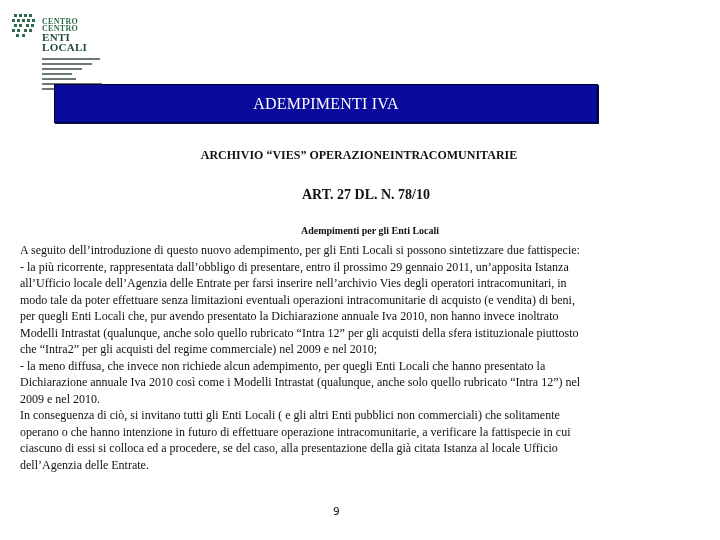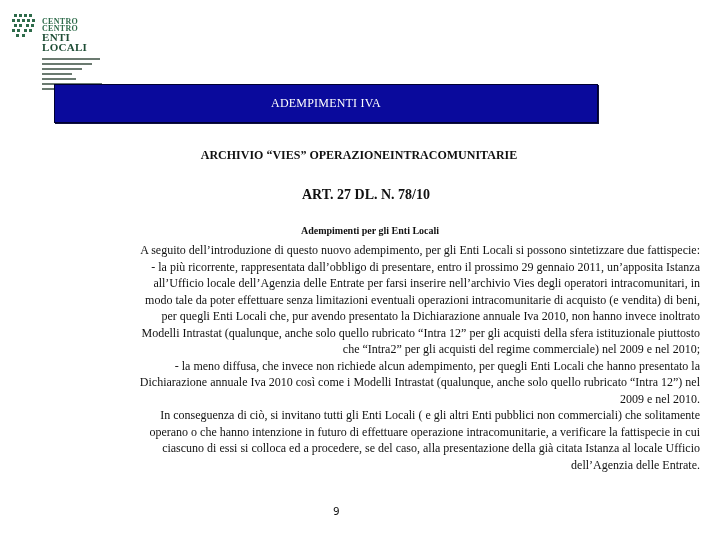--- a/index.html
+++ b/index.html
@@ -13,30 +13,30 @@
   .logo-name { position: absolute; left: 30px; top: 6px; font-size: 8px; line-height: 7px; color: #2e6b4a; letter-spacing: 0.3px; }
   .logo-name span { display: block; }
   .logo-name .big { font-size: 11px; line-height: 10px; color: #1e4d35; }
   .logo-lines { position: absolute; left: 30px; top: 46px; width: 60px; }
   .logo-lines div { height: 2px; background: #6b7a70; margin-bottom: 3px; }
   .banner {
     position: absolute; left: 54px; top: 84px; width: 542px; height: 37px;
     background: #0a0a9c; border: 1px solid #000030; box-shadow: 1px 1px 0 #101040;
     display: flex; align-items: center; justify-content: center;
   }
-  .banner-title { color: #fff; font-size: 12px; font-family: "Liberation Serif", serif; letter-spacing: 0.2px; }
+  .banner-title { color: #fff; font-size: 16px; font-family: "Liberation Serif", serif; letter-spacing: 0.2px; }
   .h1 { position: absolute; left: 0; width: 720px; top: 148px; text-align: center; font-size: 12px; font-weight: bold; padding-left: 5px; }
   .h1 span { position: relative; left: -6px; }
   .h2 { position: absolute; left: 0; width: 720px; top: 187px; text-align: center; font-size: 14px; font-weight: bold; }
   .h2 span { position: relative; left: 6px; }
   .h3 { position: absolute; left: 0; width: 720px; top: 225px; text-align: center; font-size: 10px; font-weight: bold; }
   .h3 span { position: relative; left: 10px; }
   .body-text {
     position: absolute; left: 20px; width: 680px; top: 242px;
-    text-align: right; font-size: 12px; line-height: 16.5px;
+    text-align: left; font-size: 12px; line-height: 16.5px;
   }
   .body-text .line { display: block; white-space: nowrap; }
   .page-num { position: absolute; left: 333px; top: 505px; font-size: 11px; font-family: "DejaVu Sans Mono", monospace; }
 </style>
 </head>
 <body>
 
 <div class="logo">
   <div class="logo-mark">
     <i style="left:2px;top:0"></i>

